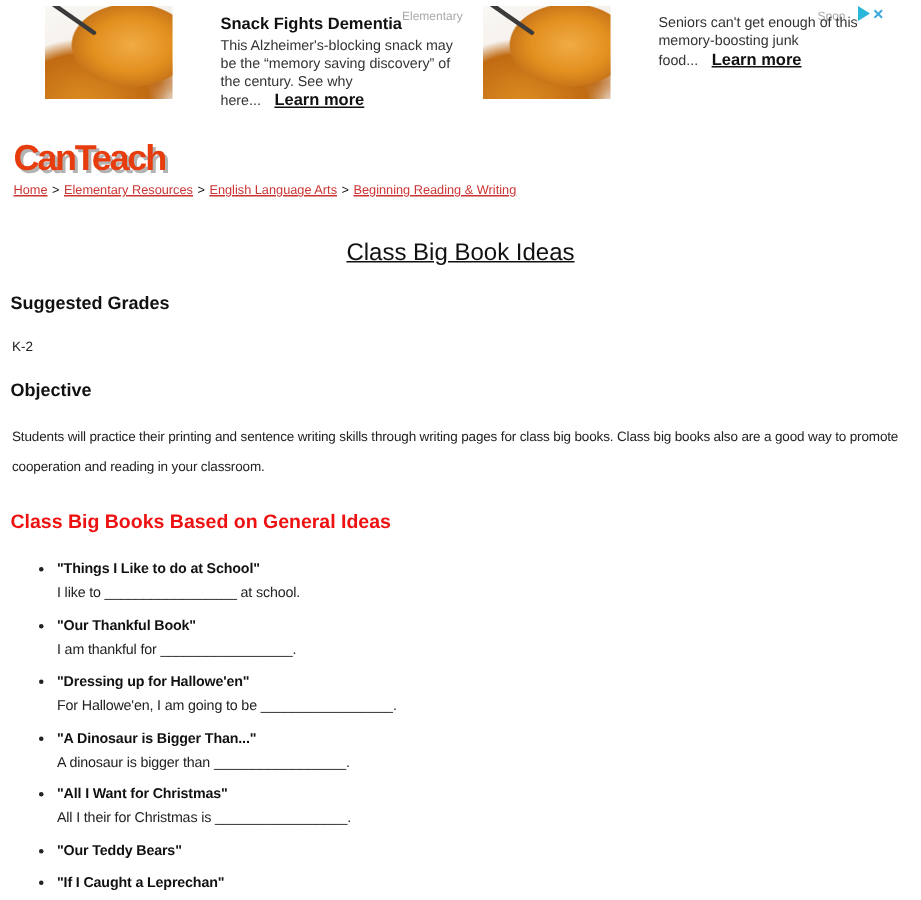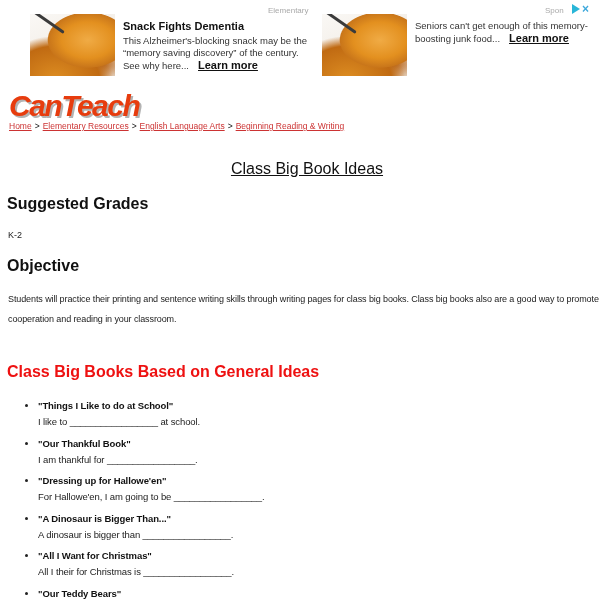--- a/index.html
+++ b/index.html
@@ -1,21 +1,21 @@
 <!DOCTYPE html>
 <html><head>
 <meta charset="utf-8">
 <style>
   * { margin:0; padding:0; box-sizing:border-box; }
   html,body { width:614px; height:600px; overflow:hidden; background:#fff;
               font-family:"Liberation Sans", sans-serif; color:#1a1a1a; }
 
   
   .ad-banner { position:relative; height:86px; width:614px; }
-  .ad-card { position:absolute; top:14px; display:flex; }
+  .ad-card { position:absolute; top:4px; display:flex;gap:24px; }
   .ad-card.left { left:30px; width:282px; }
   .ad-card.right { left:322px; width:286px; }
   .ad-img { width:85px; height:62px; flex:0 0 85px; position:relative; overflow:hidden;
     background:
       radial-gradient(ellipse 58px 40px at 68% 42%, #f0ab45 0%, #e3901f 45%, #c9761a 68%, rgba(201,118,26,0) 70%),
       radial-gradient(ellipse 80px 60px at 30% 105%, #dd8d22 0%, #c06a12 55%, rgba(192,106,18,0) 72%),
       radial-gradient(ellipse 40px 26px at 85% 80%, #b65f10 0%, rgba(182,95,16,0) 70%),
       linear-gradient(155deg, #faf8f5 0%, #ece5dc 100%);
   }
   .ad-img::before { content:""; position:absolute; top:4px; left:-8px; width:46px; height:3px;
@@ -26,38 +26,38 @@
   .sponsored { position:absolute; top:6px; font-size:8px; color:#a9a9a9; }
   .sponsored.left-lbl { left:268px; }
   .sponsored.right-lbl { left:545px; }
   .ad-icons { position:absolute; top:4px; left:572px; display:flex; align-items:center; gap:2px; }
   .adchoices { width:0; height:0; border-top:5px solid transparent; border-bottom:5px solid transparent;
       border-left:8px solid #29b6d8; display:inline-block; }
   .ad-close { color:#3fa9dc; font-size:12px; font-weight:bold; line-height:10px; }
 
   
   .site-header { display:flex; align-items:flex-end; padding-left:9px; margin-top:1px; height:34px; }
-  .logo { font-size:30px; font-weight:bold; font-style:italic; letter-spacing:-1.5px; color:#e73c0e;
+  .logo { font-size:24px; font-weight:bold; letter-spacing:-1.5px; color:#e73c0e;
       text-shadow:2px 2px 0 #b3b3b3; line-height:30px;margin-top:11px; }
   .site-nav { font-size:9.5px; color:#aa3333; margin-left:5px; padding-bottom:3px; }
   .site-nav a { color:#aa3333; text-decoration:none; }
   .nav-sep { color:#aa3333; margin:0 2px; }
 
   
   .breadcrumb { padding-left:9px; font-size:8.5px; color:#111; }
   .breadcrumb a { color:#cc3333; text-decoration:underline; }
   .bc-sep { margin:0 3px; color:#111; }
 
   
   .page-title { text-align:center; margin-top:29px; font-size:16px; font-weight:normal;
       text-decoration:underline; color:#111; }
-  .h-bold { font-size:16px; font-weight:bold; color:#111; margin:17px 0 0 7px; }
+  .h-bold { font-size:12px; font-weight:bold; color:#111; margin:17px 0 0 7px; }
   .grades-value { font-size:9px; margin:17px 0 0 8px; color:#222; }
   .objective-text { font-size:9px; letter-spacing:-0.1px; line-height:20px; margin:14px 8px 0 8px; color:#222; }
-  .section-heading { font-size:16px; font-weight:bold; margin:34px 0 0 7px; }
+  .section-heading { font-size:13px; font-weight:bold; margin:19px 0 0 7px; }
 
   .ideas-list { margin:17px 0 0 0; padding-left:38px; list-style:disc; }
   .ideas-list li { margin-bottom:5.5px; font-size:9.5px; letter-spacing:-0.1px; line-height:16px; color:#222; }
   .idea-title { font-weight:bold; color:#111; }
   .u { text-decoration:underline; }
 </style>
 </head>
 <body>
 
 <div class="ad-banner">

